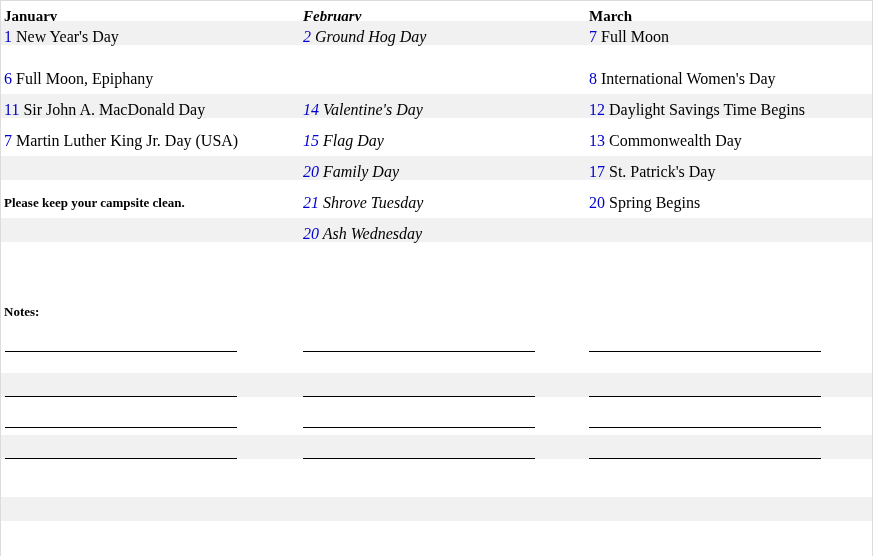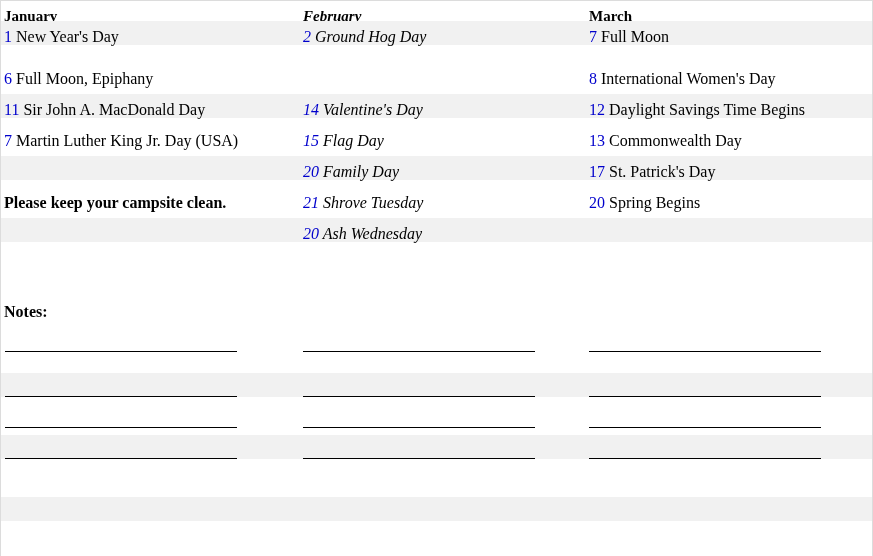--- a/index.html
+++ b/index.html
@@ -4,21 +4,21 @@
 <style>
   html, body { margin:0; padding:0; background:#fff; }
   body { width:873px; height:556px; overflow:hidden; font-family:"Liberation Serif", serif; font-size:16px; color:#000; }
   .page { position:relative; width:871px; height:556px; border-left:1px solid #dcdcdc; border-top:1px solid #dcdcdc; border-right:1px solid #dcdcdc; }
   .row { position:absolute; left:0; width:871px; height:24px; }
   .gray { background:#f1f1f1; }
   .cell { position:absolute; top:0; height:31px; line-height:31px; white-space:nowrap; }
   .c1 { left:3px; } .c2 { left:302px;font-style:italic; } .c3 { left:588px; }
   .hdr { font-weight:bold; font-size:15px; }
   .num { color:#0000cc; }
-  .bold { font-weight:bold; font-size:16px; }
+  .bold { font-weight:bold; font-size:13px; }
   .line { position:absolute; height:0; border-top:1px solid #000; width:232px; }
   .l1 { left:4px; } .l2 { left:302px; } .l3 { left:588px; }
 </style>
 </head>
 <body>
 
 <div class="page">
 
   <div class="row" style="top:0">
     <span class="cell c1 hdr">January</span>

